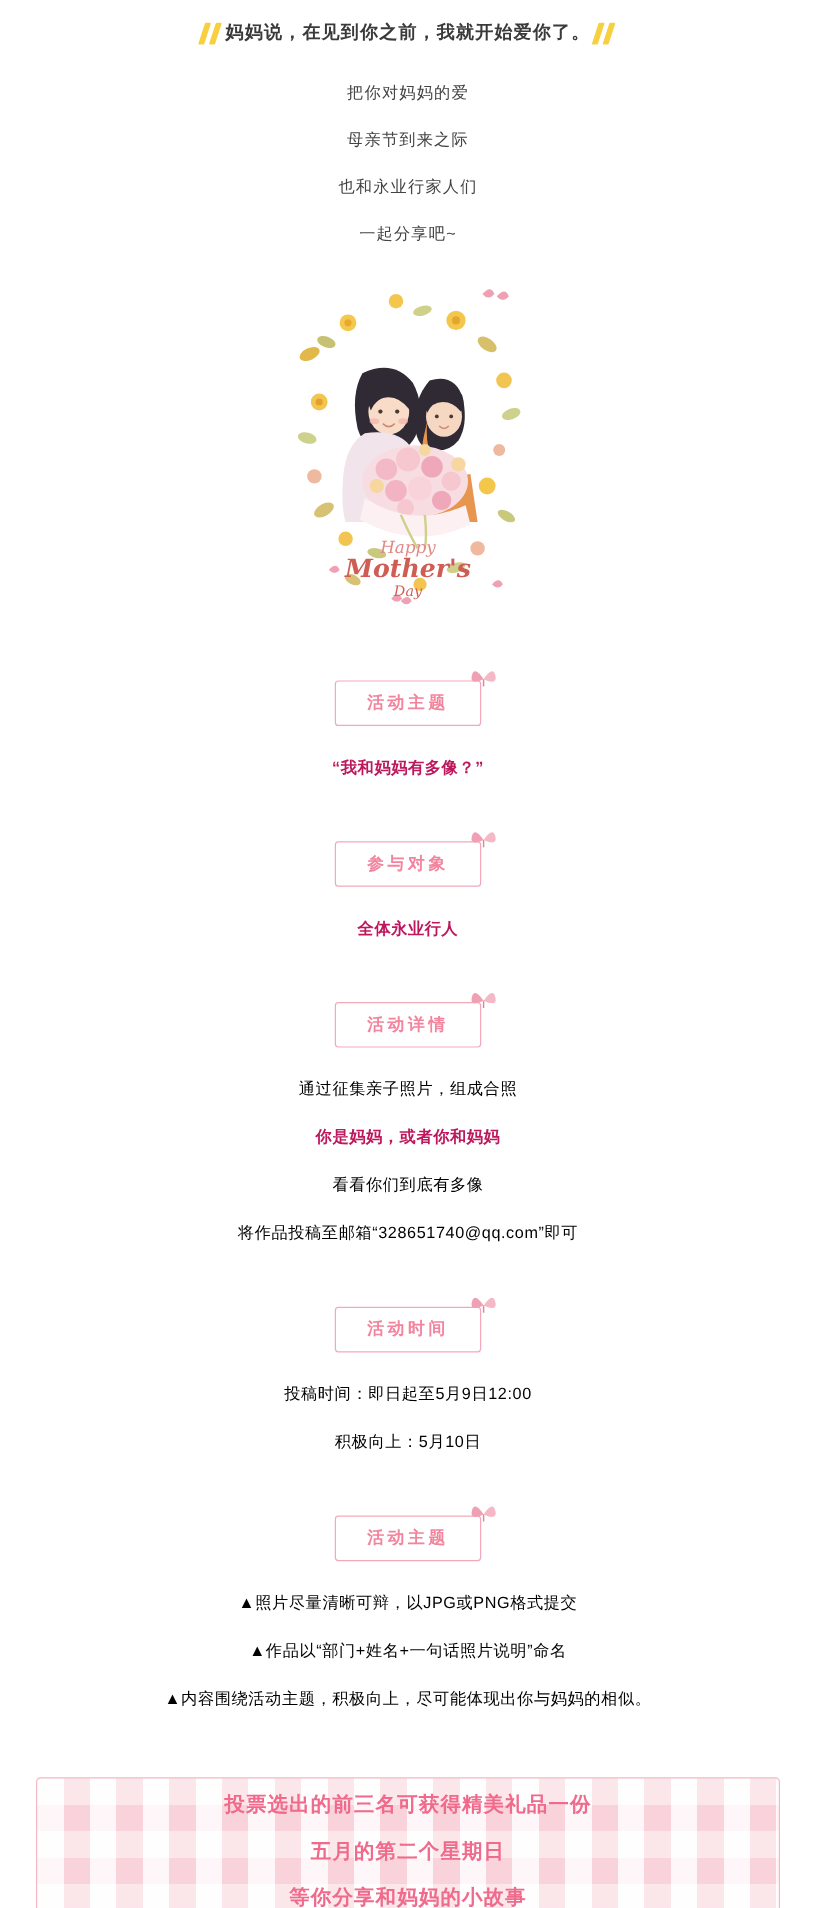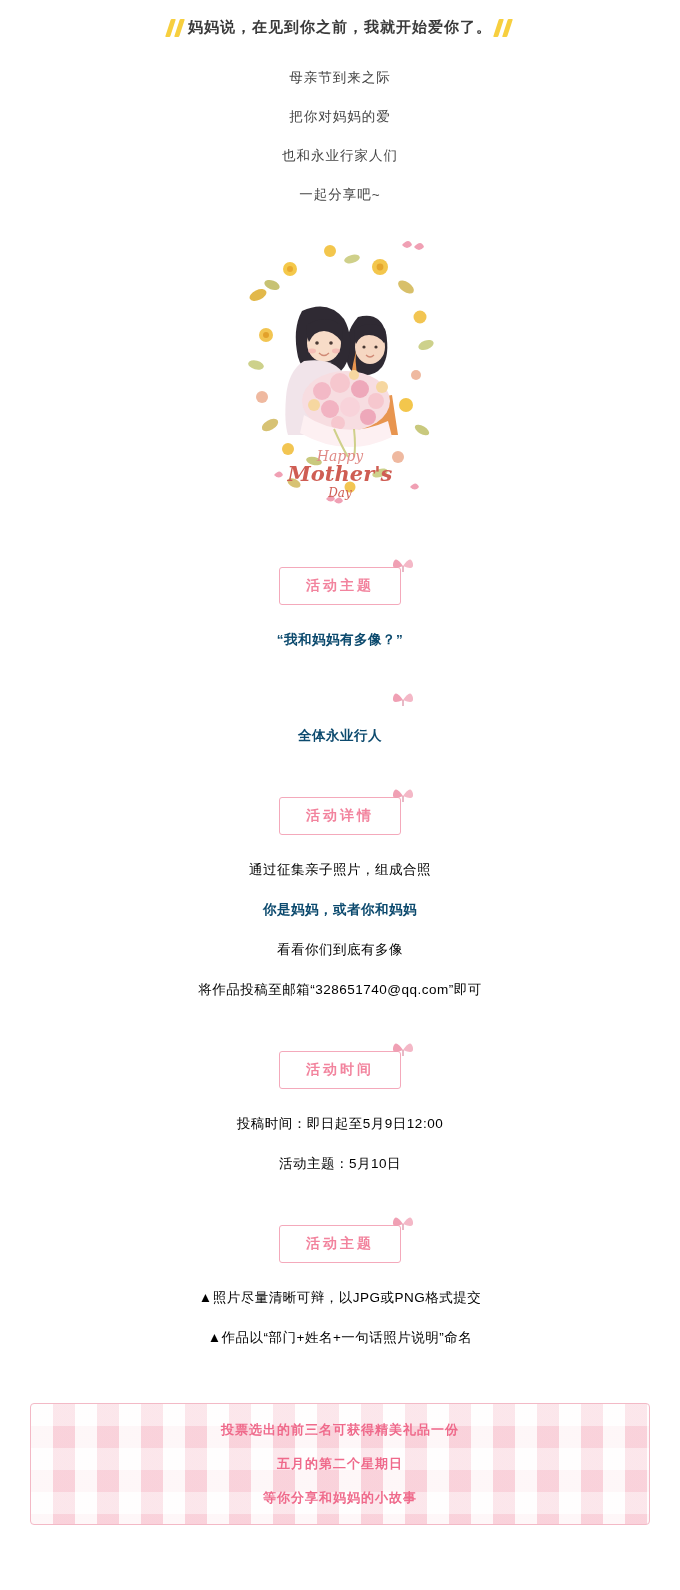--- a/index.html
+++ b/index.html
@@ -113,21 +113,21 @@
     margin-top: 26px;
   }
   .section-body p {
     margin: 0 0 22px 0;
     font-size: 13.5px;
     color: #000000;
     letter-spacing: 0.5px;
   }
   .section-body p.bold {
     font-weight: bold;
-    color: #0c4a6e;
+    color: #be185d;
   }
   .section-body p:last-child { margin-bottom: 0; }
 
   .strong-line {
     font-size: 14px;
     font-weight: bold;
     color: #2b2b2b;
     letter-spacing: 1px;
   }
 
@@ -143,21 +143,21 @@
     background-image:
       repeating-linear-gradient(to right, rgba(255,255,255,0.75) 0 22px, rgba(246,183,197,0.30) 22px 44px),
       repeating-linear-gradient(to bottom, rgba(255,255,255,0.75) 0 22px, rgba(246,183,197,0.30) 22px 44px);
     display: flex;
     flex-direction: column;
     align-items: center;
     justify-content: center;
   }
   .footer p {
     margin: 0 0 16px 0;
-    font-size: 13px;
+    font-size: 17px;
     font-weight: bold;
     color: #ef6a8b;
     letter-spacing: 1px;
     position: relative;
     z-index: 2;
   }
   .footer p:last-child { margin-bottom: 0; }
 </style>
 </head>
 <body>
@@ -170,22 +170,22 @@
         <i class="b"></i>
     </span>
     <span class="header-title">妈妈说，在见到你之前，我就开始爱你了。</span>
     <span class="slash">
       <i class="a"></i>
         <i class="b"></i>
     </span>
   </div>
 
   <div class="intro">
+    <p>把你对妈妈的爱</p>
     <p>母亲节到来之际</p>
-    <p>把你对妈妈的爱</p>
     <p>也和永业行家人们</p>
     <p>一起分享吧~</p>
   </div>
 
   <div class="illus-wrap">
     <div class="illus">
       <svg viewBox="0 0 220 290" width="220" height="290" xmlns="http://www.w3.org/2000/svg">
 
         <g>
           <ellipse cx="28" cy="70" rx="9" ry="5" fill="#e2b84a" transform="rotate(-25 28 70)"></ellipse>
@@ -282,20 +282,21 @@
         <path d="M11 12 l0 6" stroke="#d98aa0" stroke-width="1.2"></path>
       </svg>
     </div>
     <div class="section-body">
       <p class="bold strong-line">“我和妈妈有多像？”</p>
     </div>
   </div>
 
   <div class="section">
     <div class="title-box-wrap">
+      <div class="title-box">参与对象</div>
       <svg class="butterfly" viewBox="0 0 22 20" style="left:calc(50% + 52px);">
         <path d="M11 12 q-8 -12 -10 -2 q-1 7 10 2z" fill="#f0a0b4"></path>
         <path d="M11 12 q8 -12 10 -2 q1 7 -10 2z" fill="#f4b8c7"></path>
         <path d="M11 12 l0 6" stroke="#d98aa0" stroke-width="1.2"></path>
       </svg>
     </div>
     <div class="section-body">
       <p class="bold strong-line">全体永业行人</p>
     </div>
   </div>
@@ -321,36 +322,37 @@
     <div class="title-box-wrap">
       <div class="title-box">活动时间</div>
       <svg class="butterfly" viewBox="0 0 22 20" style="left:calc(50% + 52px);">
         <path d="M11 12 q-8 -12 -10 -2 q-1 7 10 2z" fill="#f0a0b4"></path>
         <path d="M11 12 q8 -12 10 -2 q1 7 -10 2z" fill="#f4b8c7"></path>
         <path d="M11 12 l0 6" stroke="#d98aa0" stroke-width="1.2"></path>
       </svg>
     </div>
     <div class="section-body">
       <p>投稿时间：即日起至5月9日12:00</p>
-      <p>活动主题：5月10日</p>
+      <p>积极向上：5月10日</p>
     </div>
   </div>
 
   <div class="section">
     <div class="title-box-wrap">
       <div class="title-box">活动主题</div>
       <svg class="butterfly" viewBox="0 0 22 20" style="left:calc(50% + 52px);">
         <path d="M11 12 q-8 -12 -10 -2 q-1 7 10 2z" fill="#f0a0b4"></path>
         <path d="M11 12 q8 -12 10 -2 q1 7 -10 2z" fill="#f4b8c7"></path>
         <path d="M11 12 l0 6" stroke="#d98aa0" stroke-width="1.2"></path>
       </svg>
     </div>
     <div class="section-body">
       <p>▲照片尽量清晰可辩，以JPG或PNG格式提交</p>
       <p>▲作品以“部门+姓名+一句话照片说明”命名</p>
+      <p>▲内容围绕活动主题，积极向上，尽可能体现出你与妈妈的相似。</p>
     </div>
   </div>
 
   <div class="footer">
     <p>投票选出的前三名可获得精美礼品一份</p>
     <p>五月的第二个星期日</p>
     <p>等你分享和妈妈的小故事</p>
   </div>
 
 </div>

